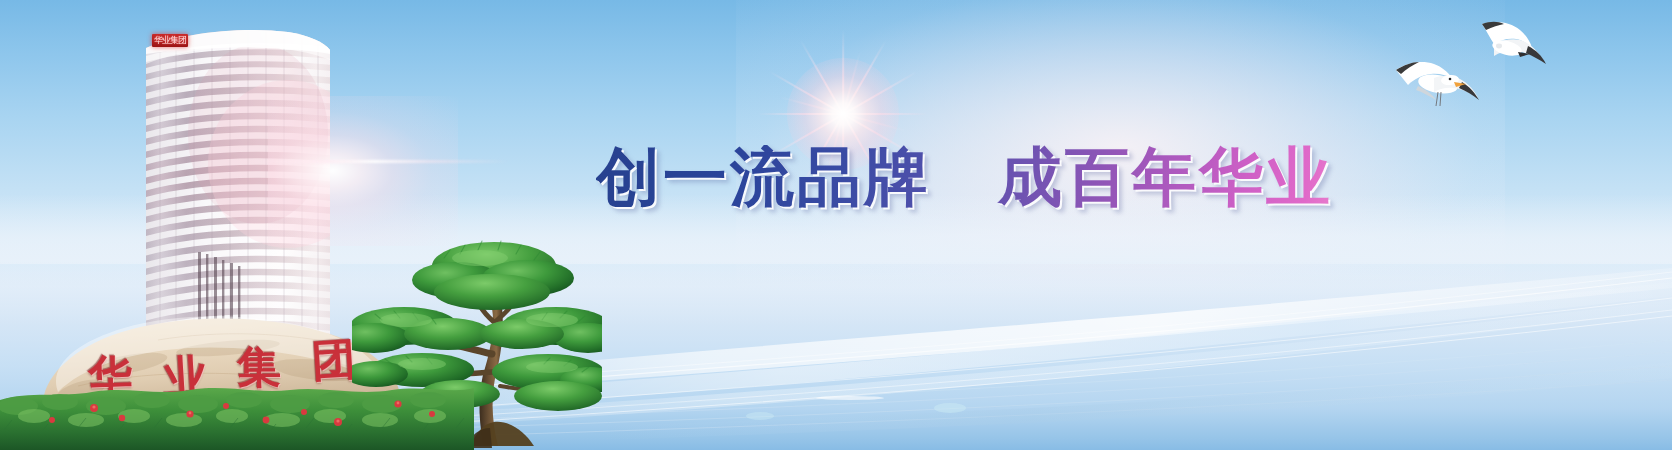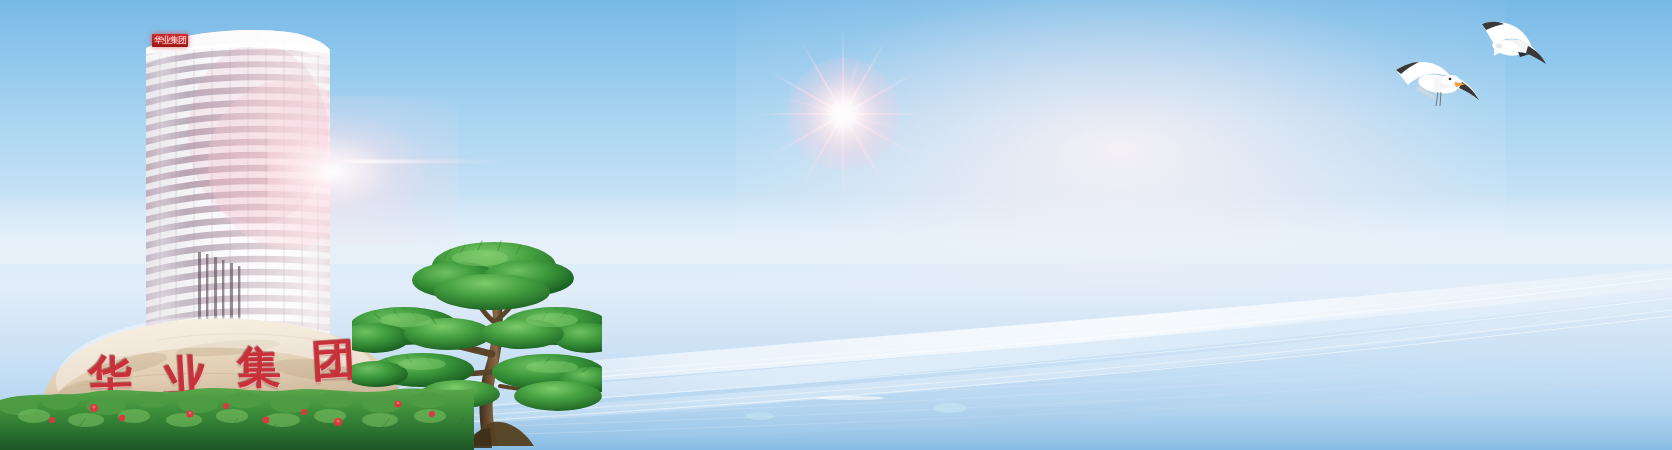--- a/index.html
+++ b/index.html
@@ -674,14 +674,17 @@
         <path d="M 84 74 C 92 79, 97 85, 101 92 C 95 87, 88 83, 81 80 Z" fill="#38383a"></path>
         <ellipse cx="72" cy="72" rx="9" ry="5" transform="rotate(-6 72 72)" fill="#ffffff"></ellipse>
         <path d="M 76 74 L 88 76 L 78 79 Z" fill="#f0a13c"></path>
         <circle cx="72" cy="71" r="1.3" fill="#2b2b2d"></circle>
         <path d="M 60 84 L 58 98 M 63 84 L 62 98" stroke="#6d6d70" stroke-width="0.9" fill="none"></path>
         <path d="M 40 78 C 48 82, 54 86, 58 92 C 51 88, 44 84, 38 82 Z" fill="#cfd6dc"></path>
       </g>
     </svg>
   </div>
 
+  <div class="headline">
+    <span class="slogan">创一流品牌　成百年华业</span>
+  </div>
 
 </div>
 
 </body></html>

